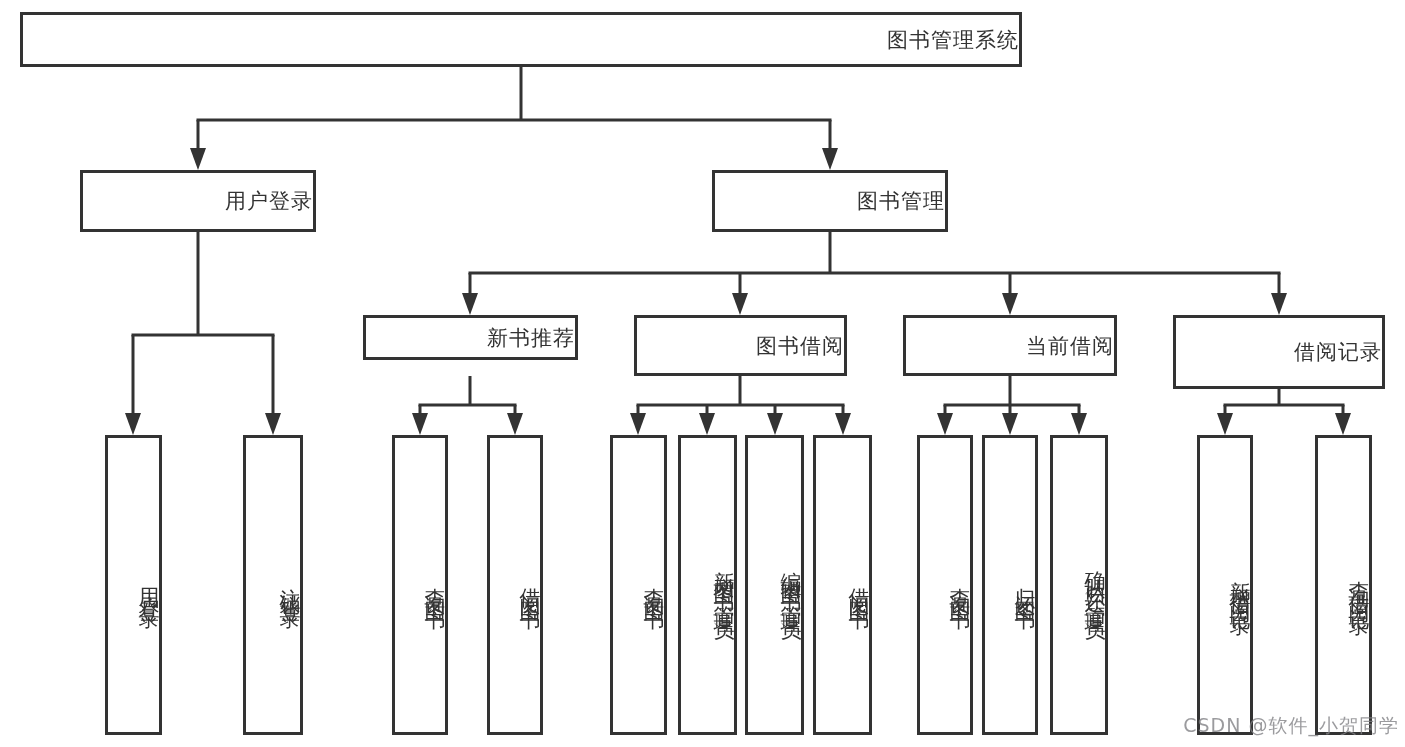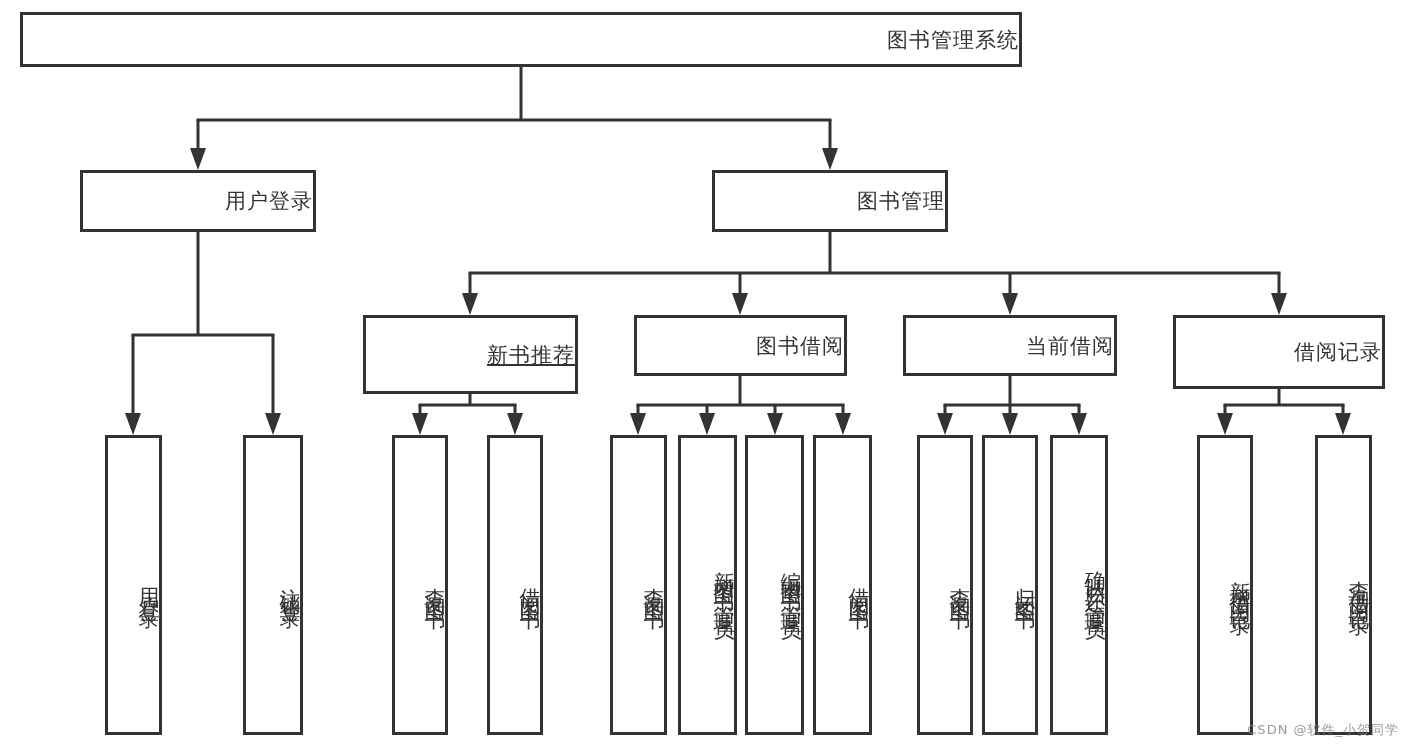--- a/index.html
+++ b/index.html
@@ -50,21 +50,21 @@
     text-orientation: mixed;
     font-size: 21px;
     letter-spacing: 7px;
     line-height: 1;
     white-space: nowrap;
   }
   .watermark {
     position: absolute;
     right: 6px;
     bottom: 8px;
-    font-size: 13px;
+    font-size: 19px;
     letter-spacing: 1px;
     color: rgba(130, 130, 134, 0.8);
     z-index: 5;
     white-space: nowrap;
   }
 </style>
 </head>
 <body>
 
 <div id="canvas">
@@ -149,21 +149,21 @@
     <span>图书管理系统</span>
   </div>
 
   <div class="box h" style="left:80px; top:170px; width:236px; height:62px;">
     <span>用户登录</span>
   </div>
   <div class="box h" style="left:712px; top:170px; width:236px; height:62px;">
     <span>图书管理</span>
   </div>
 
-  <div class="box h" style="left:363px; top:315px; width:215px; height:79px;text-decoration:underline;">
+  <div class="box h" style="left:363px; top:315px; width:215px; height:45px;">
     <span>新书推荐</span>
   </div>
   <div class="box h" style="left:634px; top:315px; width:213px; height:61px;padding-left:32px;">
     <span>图书借阅</span>
   </div>
   <div class="box h" style="left:903px; top:315px; width:214px; height:61px;padding-left:32px;">
     <span>当前借阅</span>
   </div>
   <div class="box h" style="left:1173px; top:315px; width:212px; height:74px;">
     <span>借阅记录</span>

